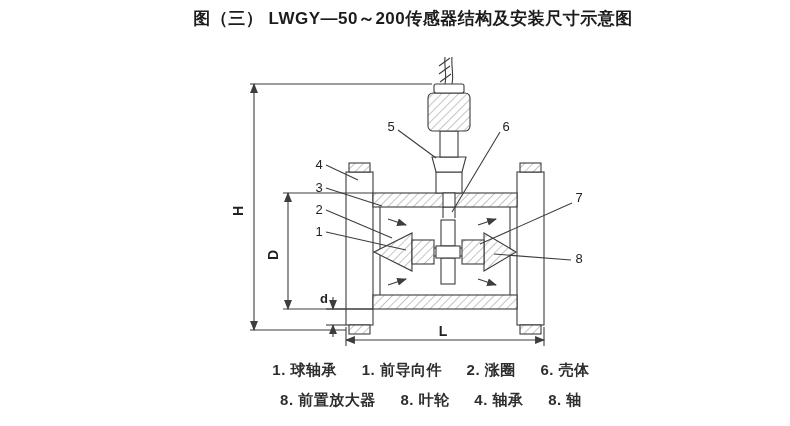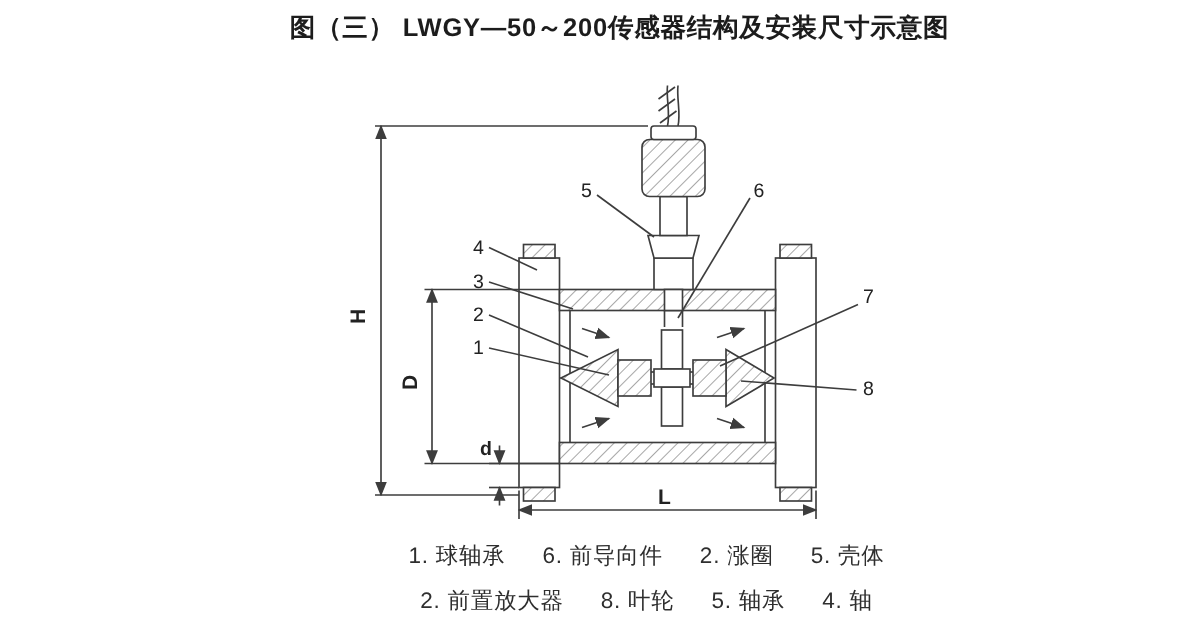--- a/index.html
+++ b/index.html
@@ -17,21 +17,21 @@
   svg text{
     font-family:"Liberation Sans", sans-serif;
     fill:#222222;stroke:none;
   }
   .legend{
     position:absolute;left:36px;width:790px;text-align:center;
     color:#2e2e2e;font-size:15px;letter-spacing:0.5px;
   }
   .legend-row1{top:361px;}
   .legend-row2{top:391px;}
-  .legend span{margin:0 10px;}
+  .legend span{margin:0 10px;font-weight:bold;}
 </style>
 </head>
 <body>
 
 <div class="title">图（三） LWGY—50～200传感器结构及安装尺寸示意图</div>
 
 <svg class="drawing" width="790" height="426" viewBox="0 0 790 426">
   <defs>
     <pattern id="hatch" patternUnits="userSpaceOnUse" width="6" height="6" patternTransform="rotate(45)">
       <rect width="6" height="6" fill="#ffffff"></rect>
@@ -148,22 +148,22 @@
 
       <line x1="571" y1="260" x2="494" y2="254"></line>
       <text x="579" y="263" text-anchor="middle">8</text>
     </g>
 
   </g>
 </svg>
 
 <div class="legend legend-row1">
   <span>1. 球轴承</span>
-  <span>6. 前导向件</span>
+  <span>1. 前导向件</span>
   <span>2. 涨圈</span>
-  <span>5. 壳体</span>
+  <span>6. 壳体</span>
 </div>
 <div class="legend legend-row2">
-  <span>2. 前置放大器</span>
+  <span>8. 前置放大器</span>
   <span>8. 叶轮</span>
-  <span>5. 轴承</span>
-  <span>4. 轴</span>
+  <span>4. 轴承</span>
+  <span>8. 轴</span>
 </div>
 
 </body></html>

